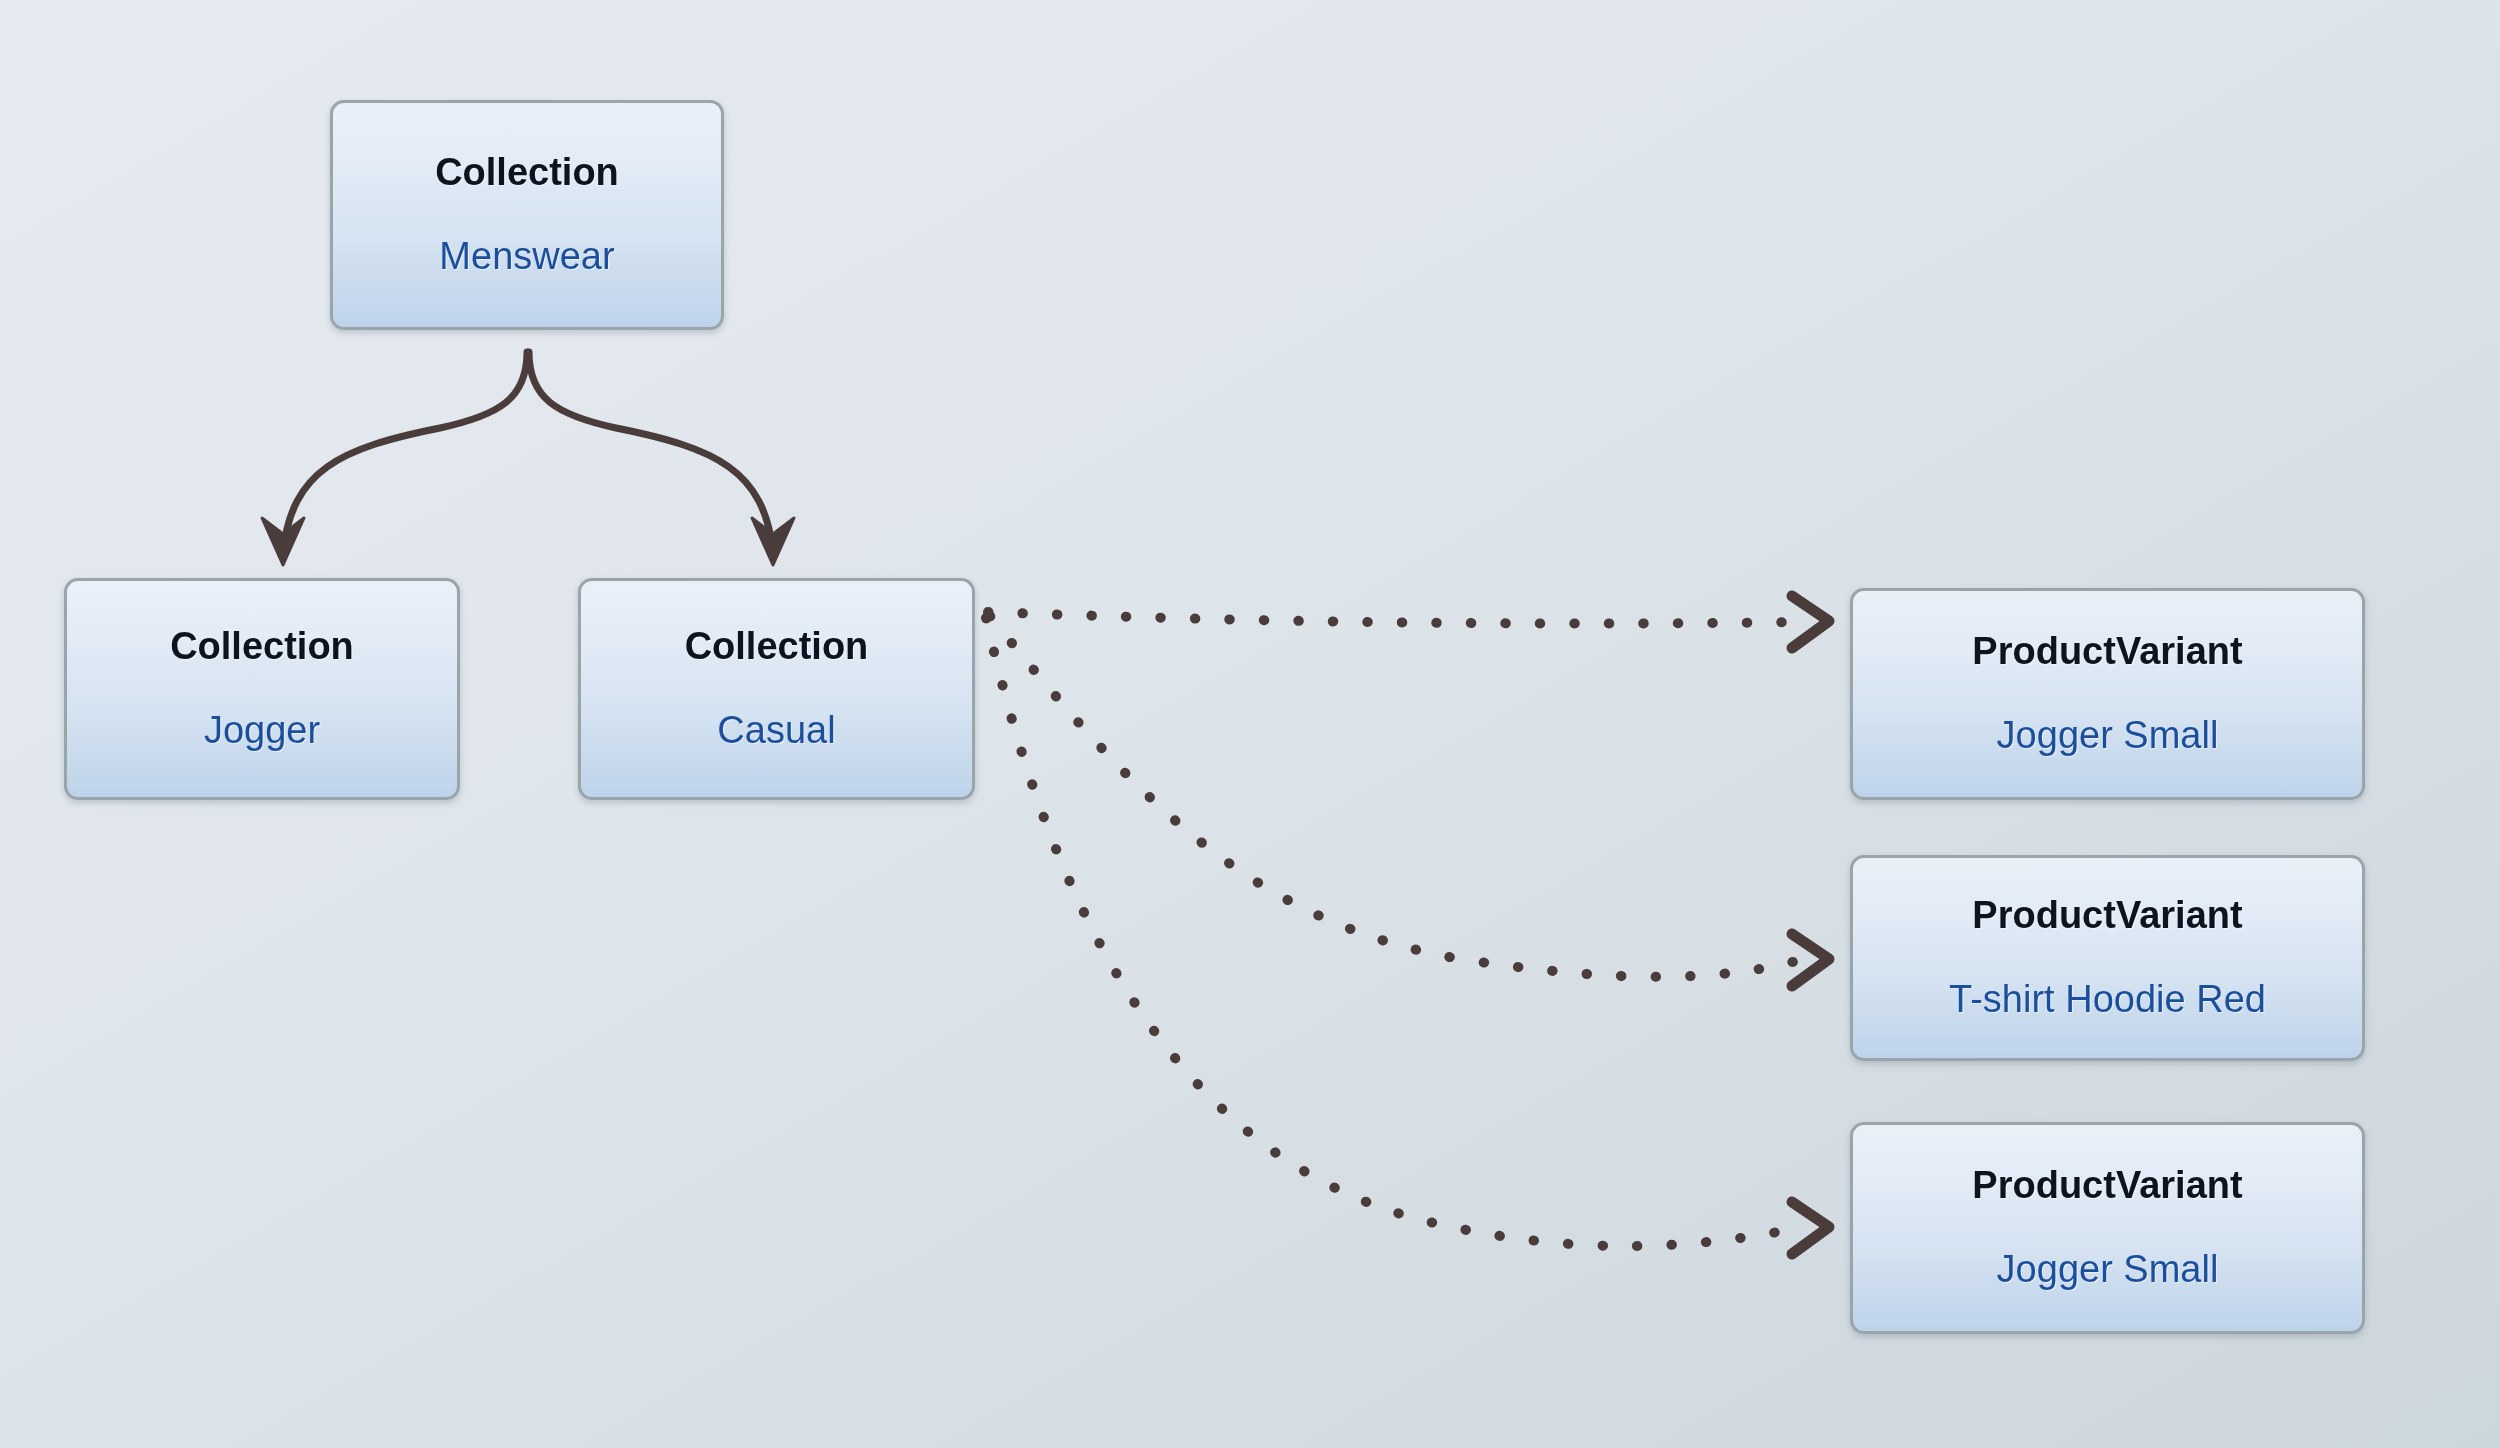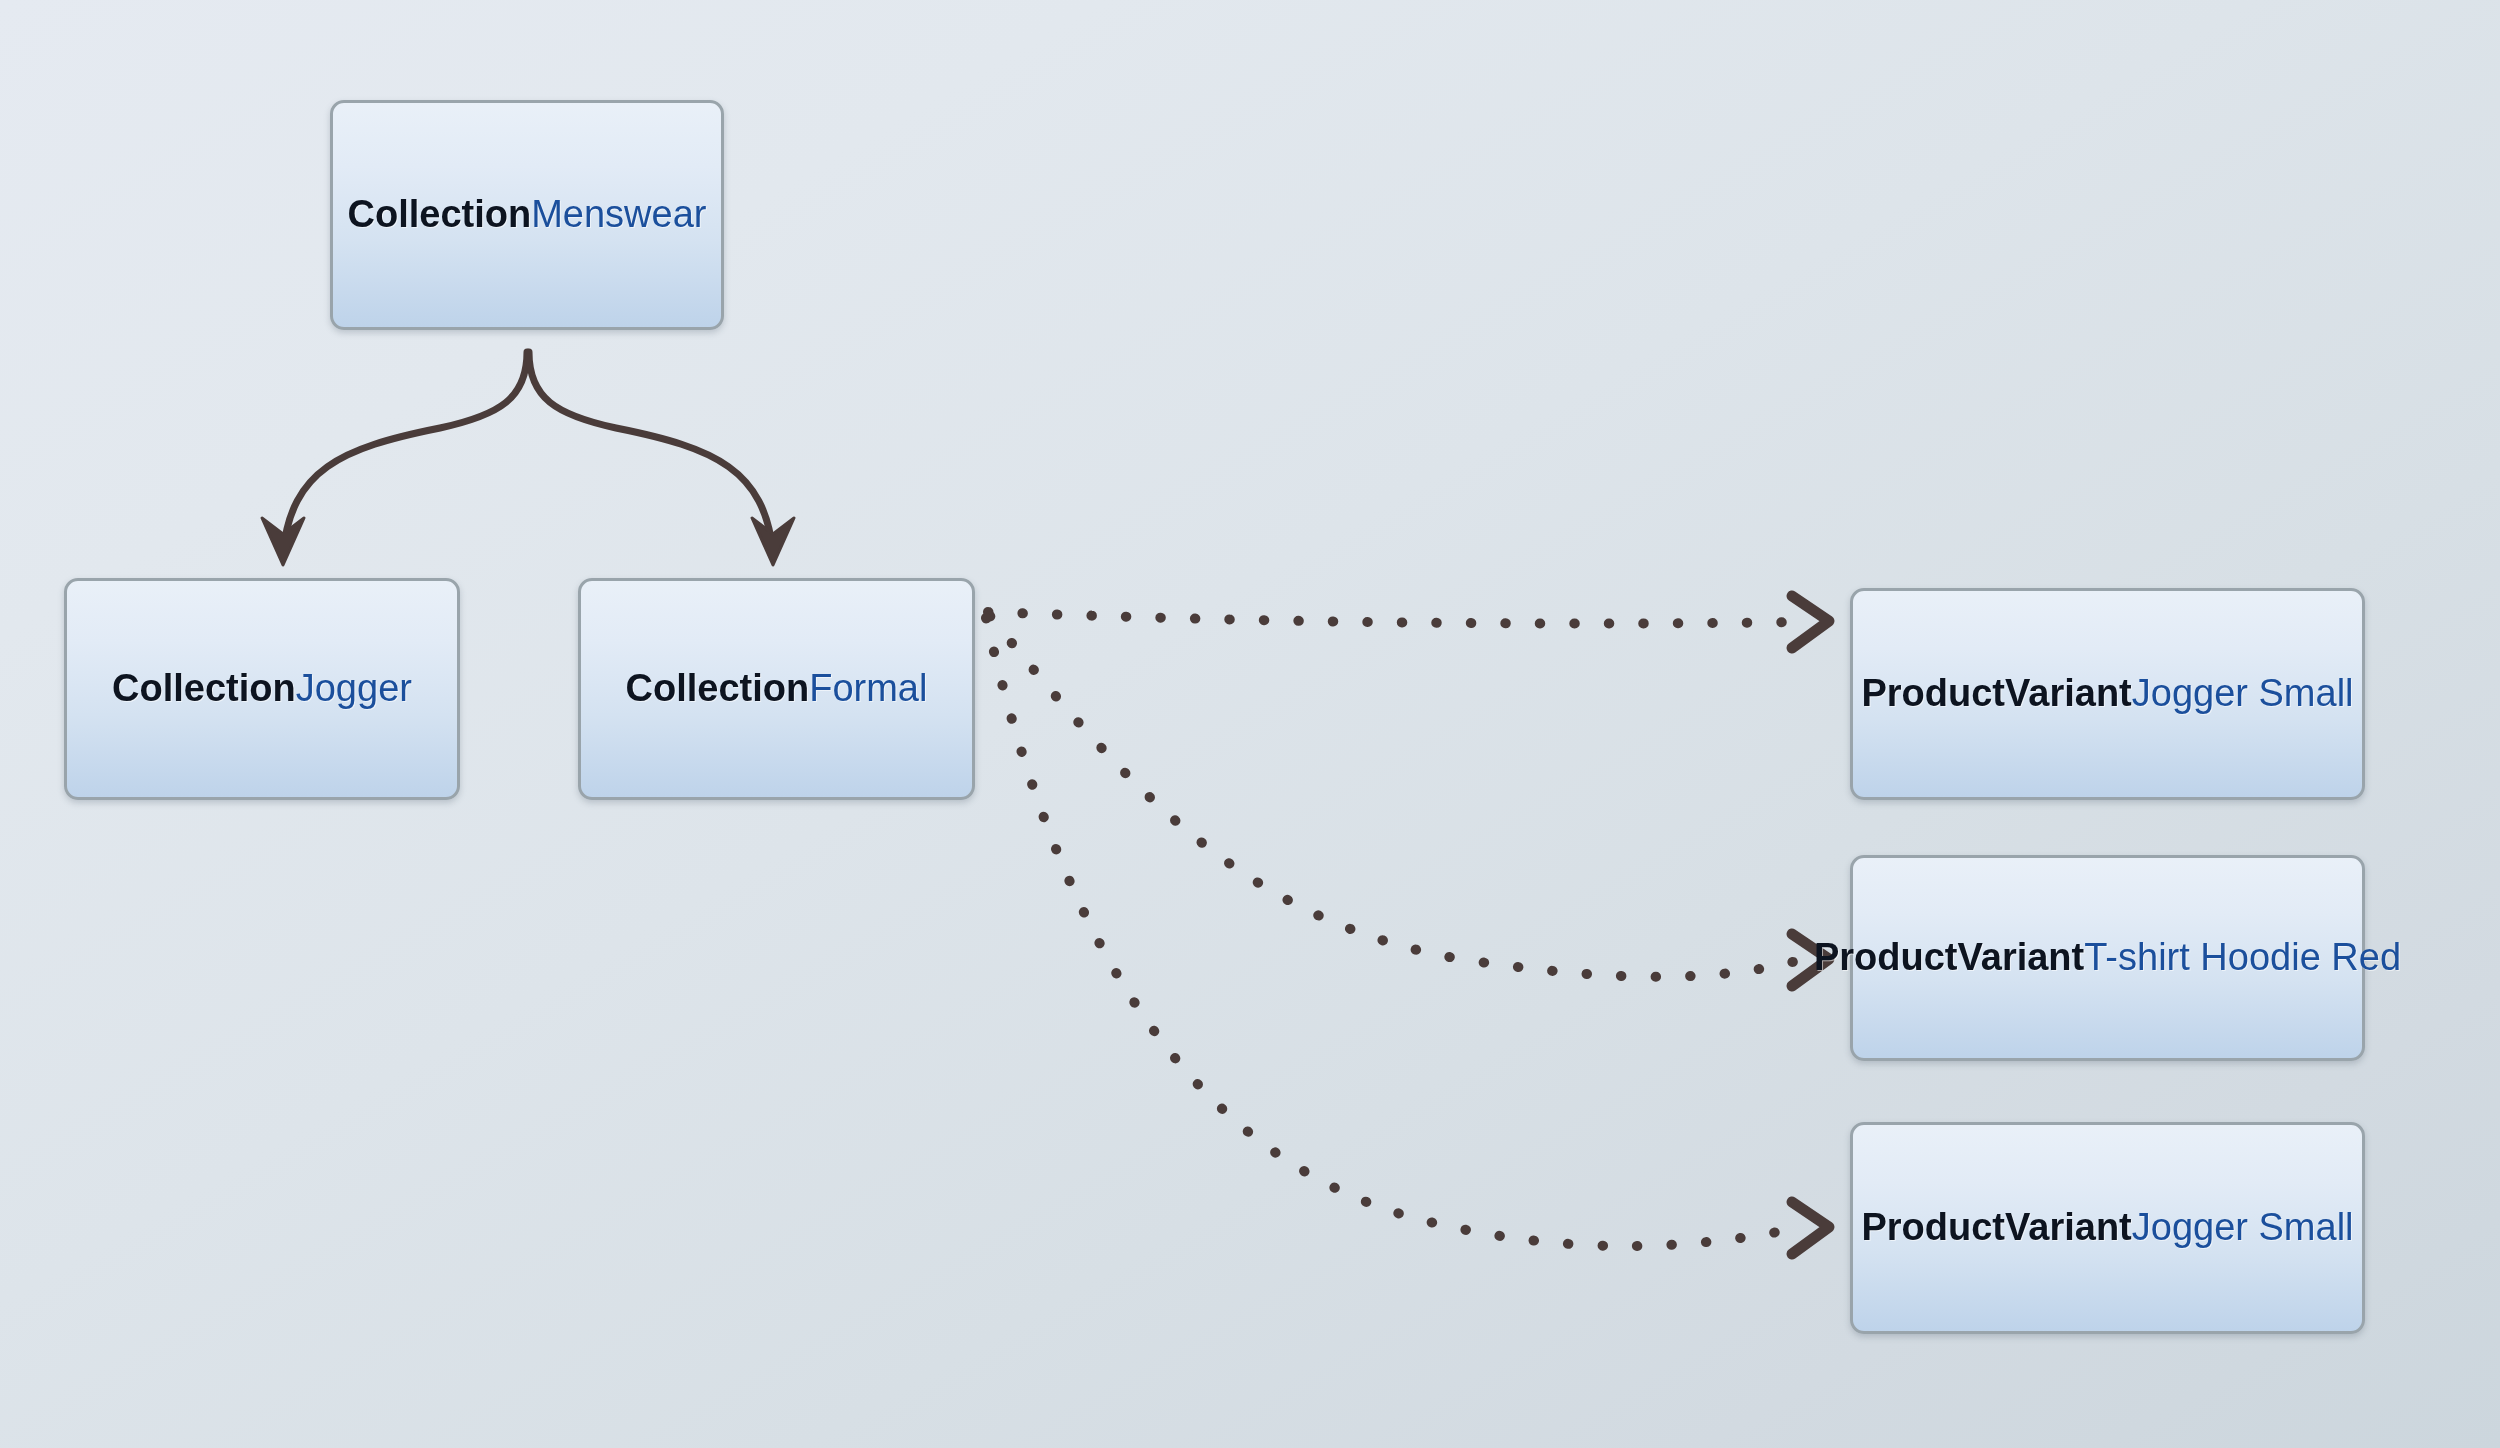--- a/index.html
+++ b/index.html
@@ -25,21 +25,21 @@
 
   
   .node {
     position: absolute;
     box-sizing: border-box;
     border: 3px solid #99a4ab;
     border-radius: 14px;
     background: linear-gradient(to bottom, #e9f0f8 0%, #e2ebf6 28%, #d4e2f1 62%, #bed3ea 100%);
     box-shadow: 0 3px 6px rgba(90,105,120,0.28);
     display: flex;
-    flex-direction: row;
+    flex-direction: column;
     align-items: center;
     justify-content: center;
   }
   .node .type {
     font-size: 38px;
     font-weight: bold;
     color: #0d1420;
     text-shadow: 1px 1px 0 rgba(255,255,255,0.55);
     line-height: 1.1;
     white-space: nowrap;
@@ -110,21 +110,21 @@
 
   <div class="node" style="left:64px; top:578px; width:396px; height:222px;">
     <div class="type">Collection</div>
     <div class="gap"></div>
     <div class="name">Jogger</div>
   </div>
 
   <div class="node" style="left:578px; top:578px; width:397px; height:222px;">
     <div class="type">Collection</div>
     <div class="gap"></div>
-    <div class="name">Formal</div>
+    <div class="name">Casual</div>
   </div>
 
   <div class="node" style="left:1850px; top:588px; width:515px; height:212px;">
     <div class="type">ProductVariant</div>
     <div class="gap"></div>
     <div class="name">Jogger Small</div>
   </div>
 
   <div class="node" style="left:1850px; top:855px; width:515px; height:206px;">
     <div class="type">ProductVariant</div>

